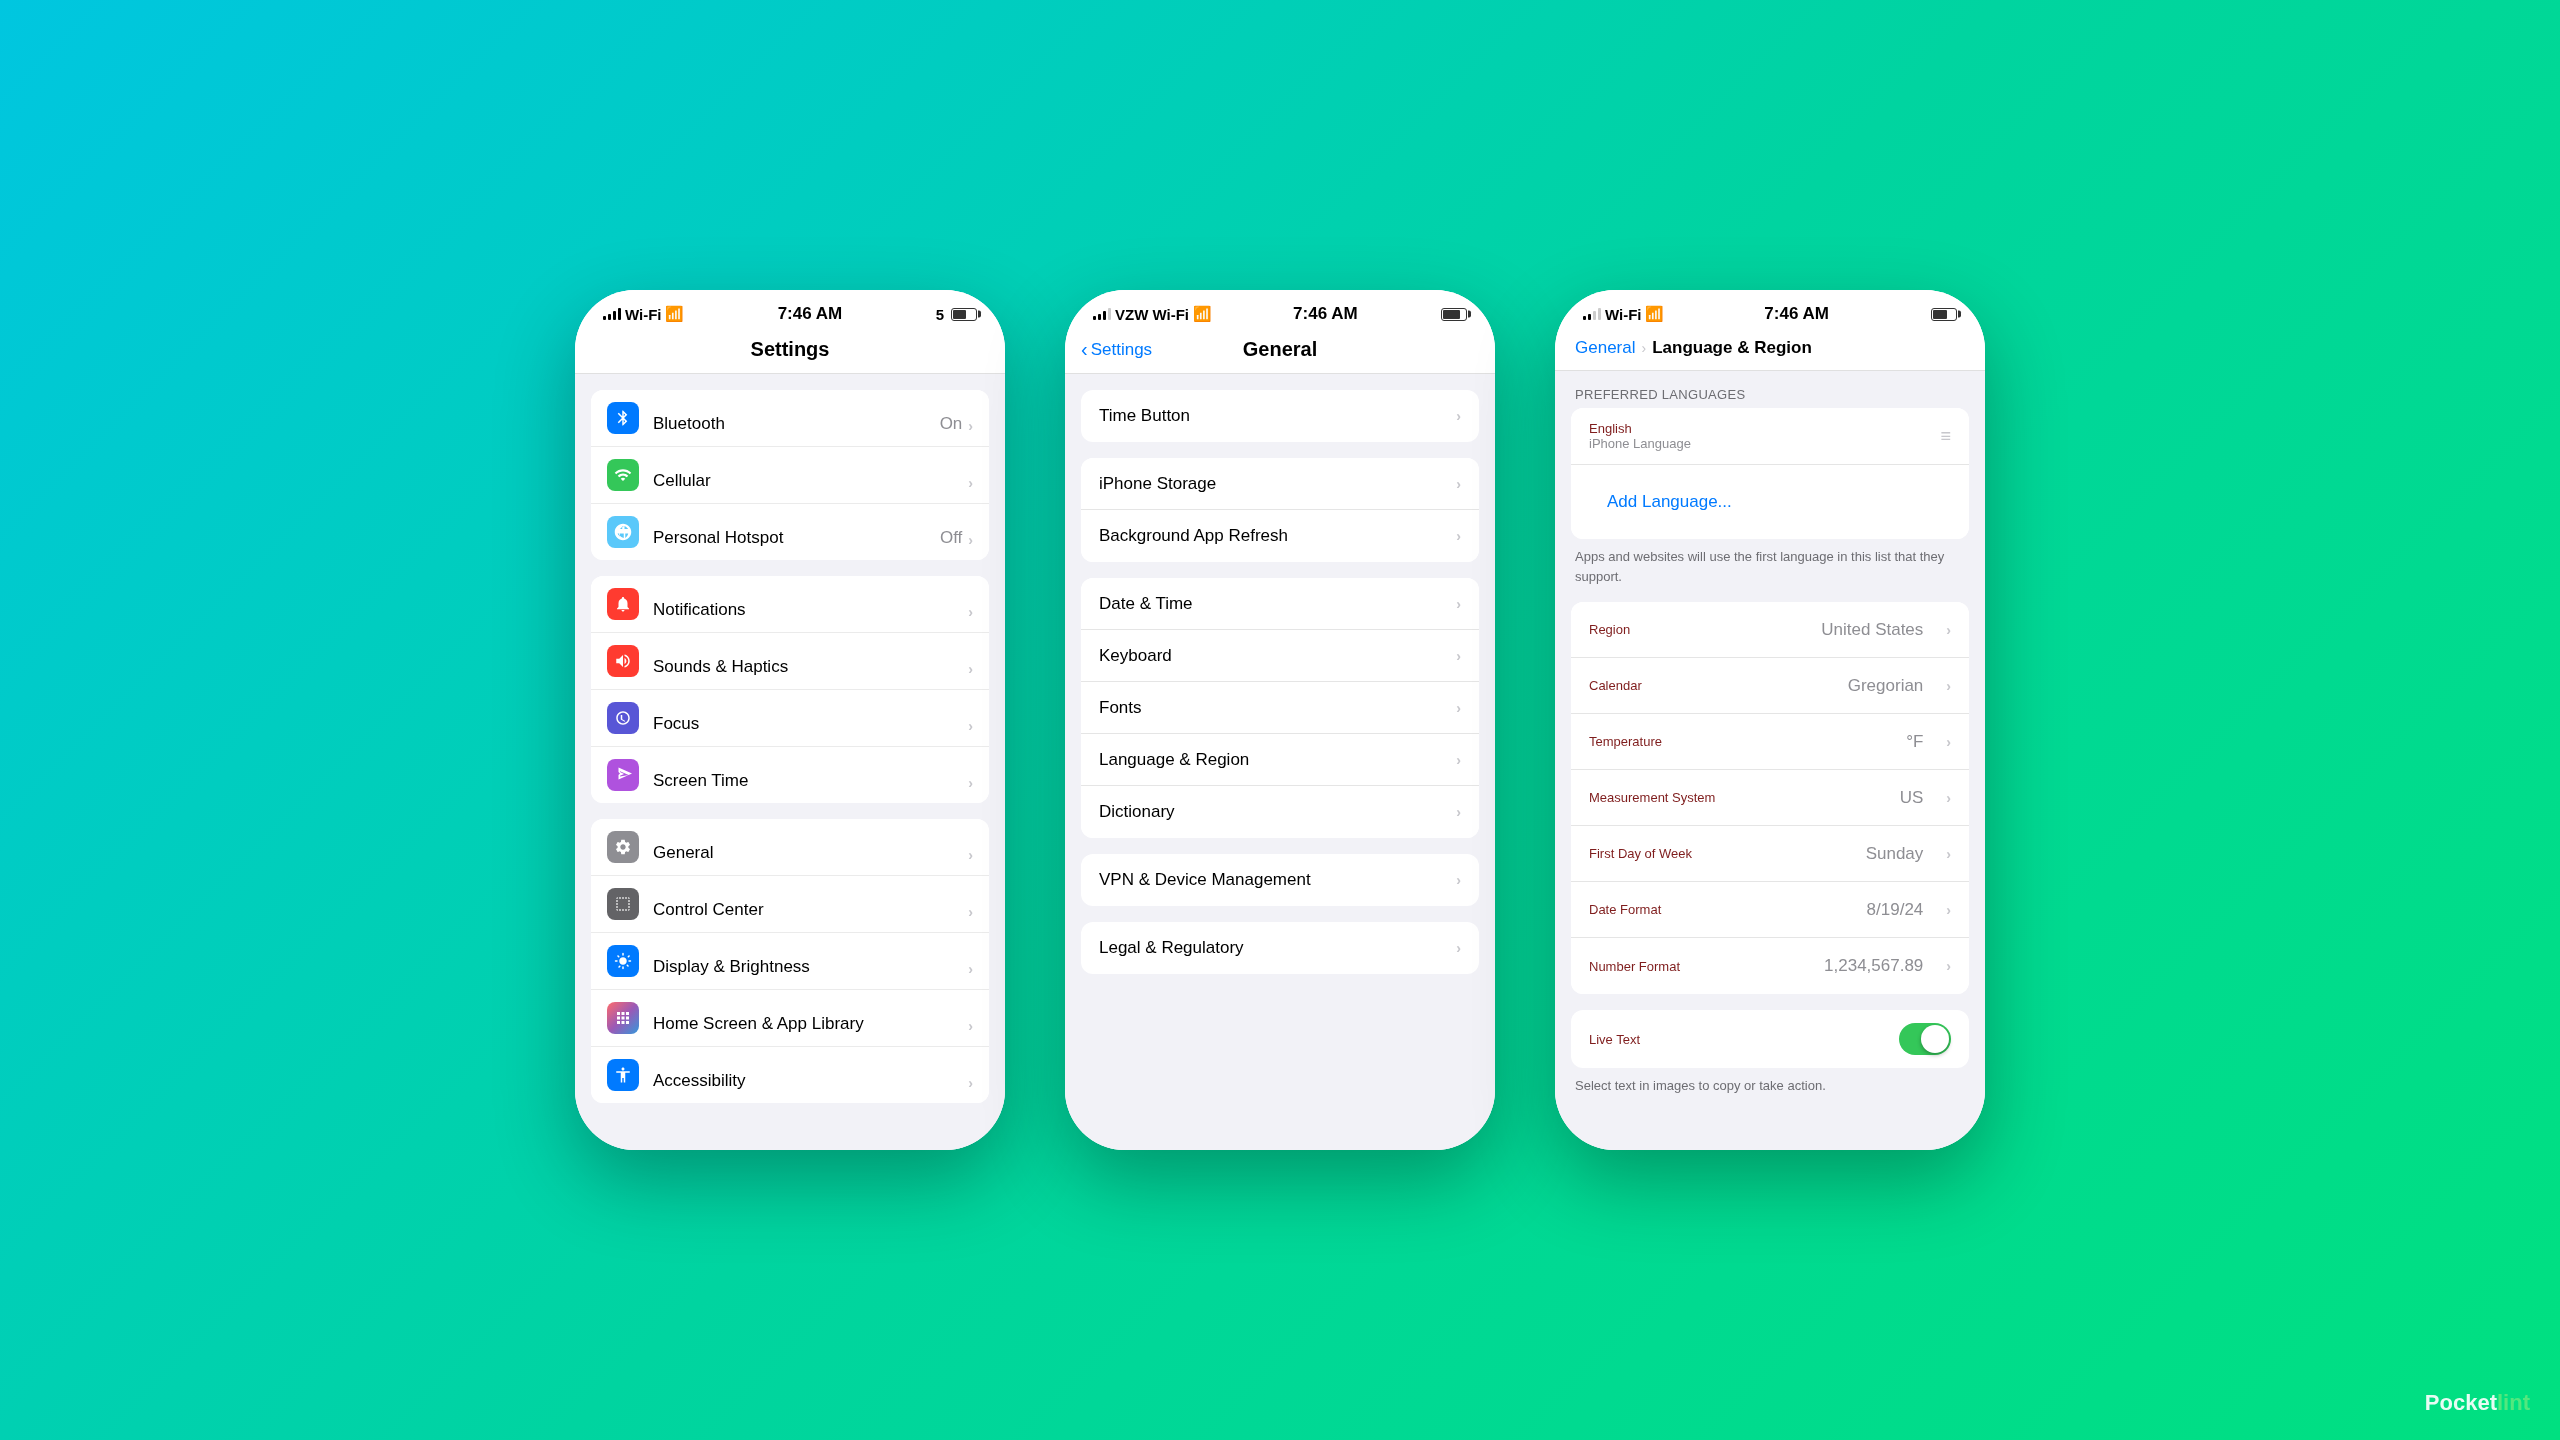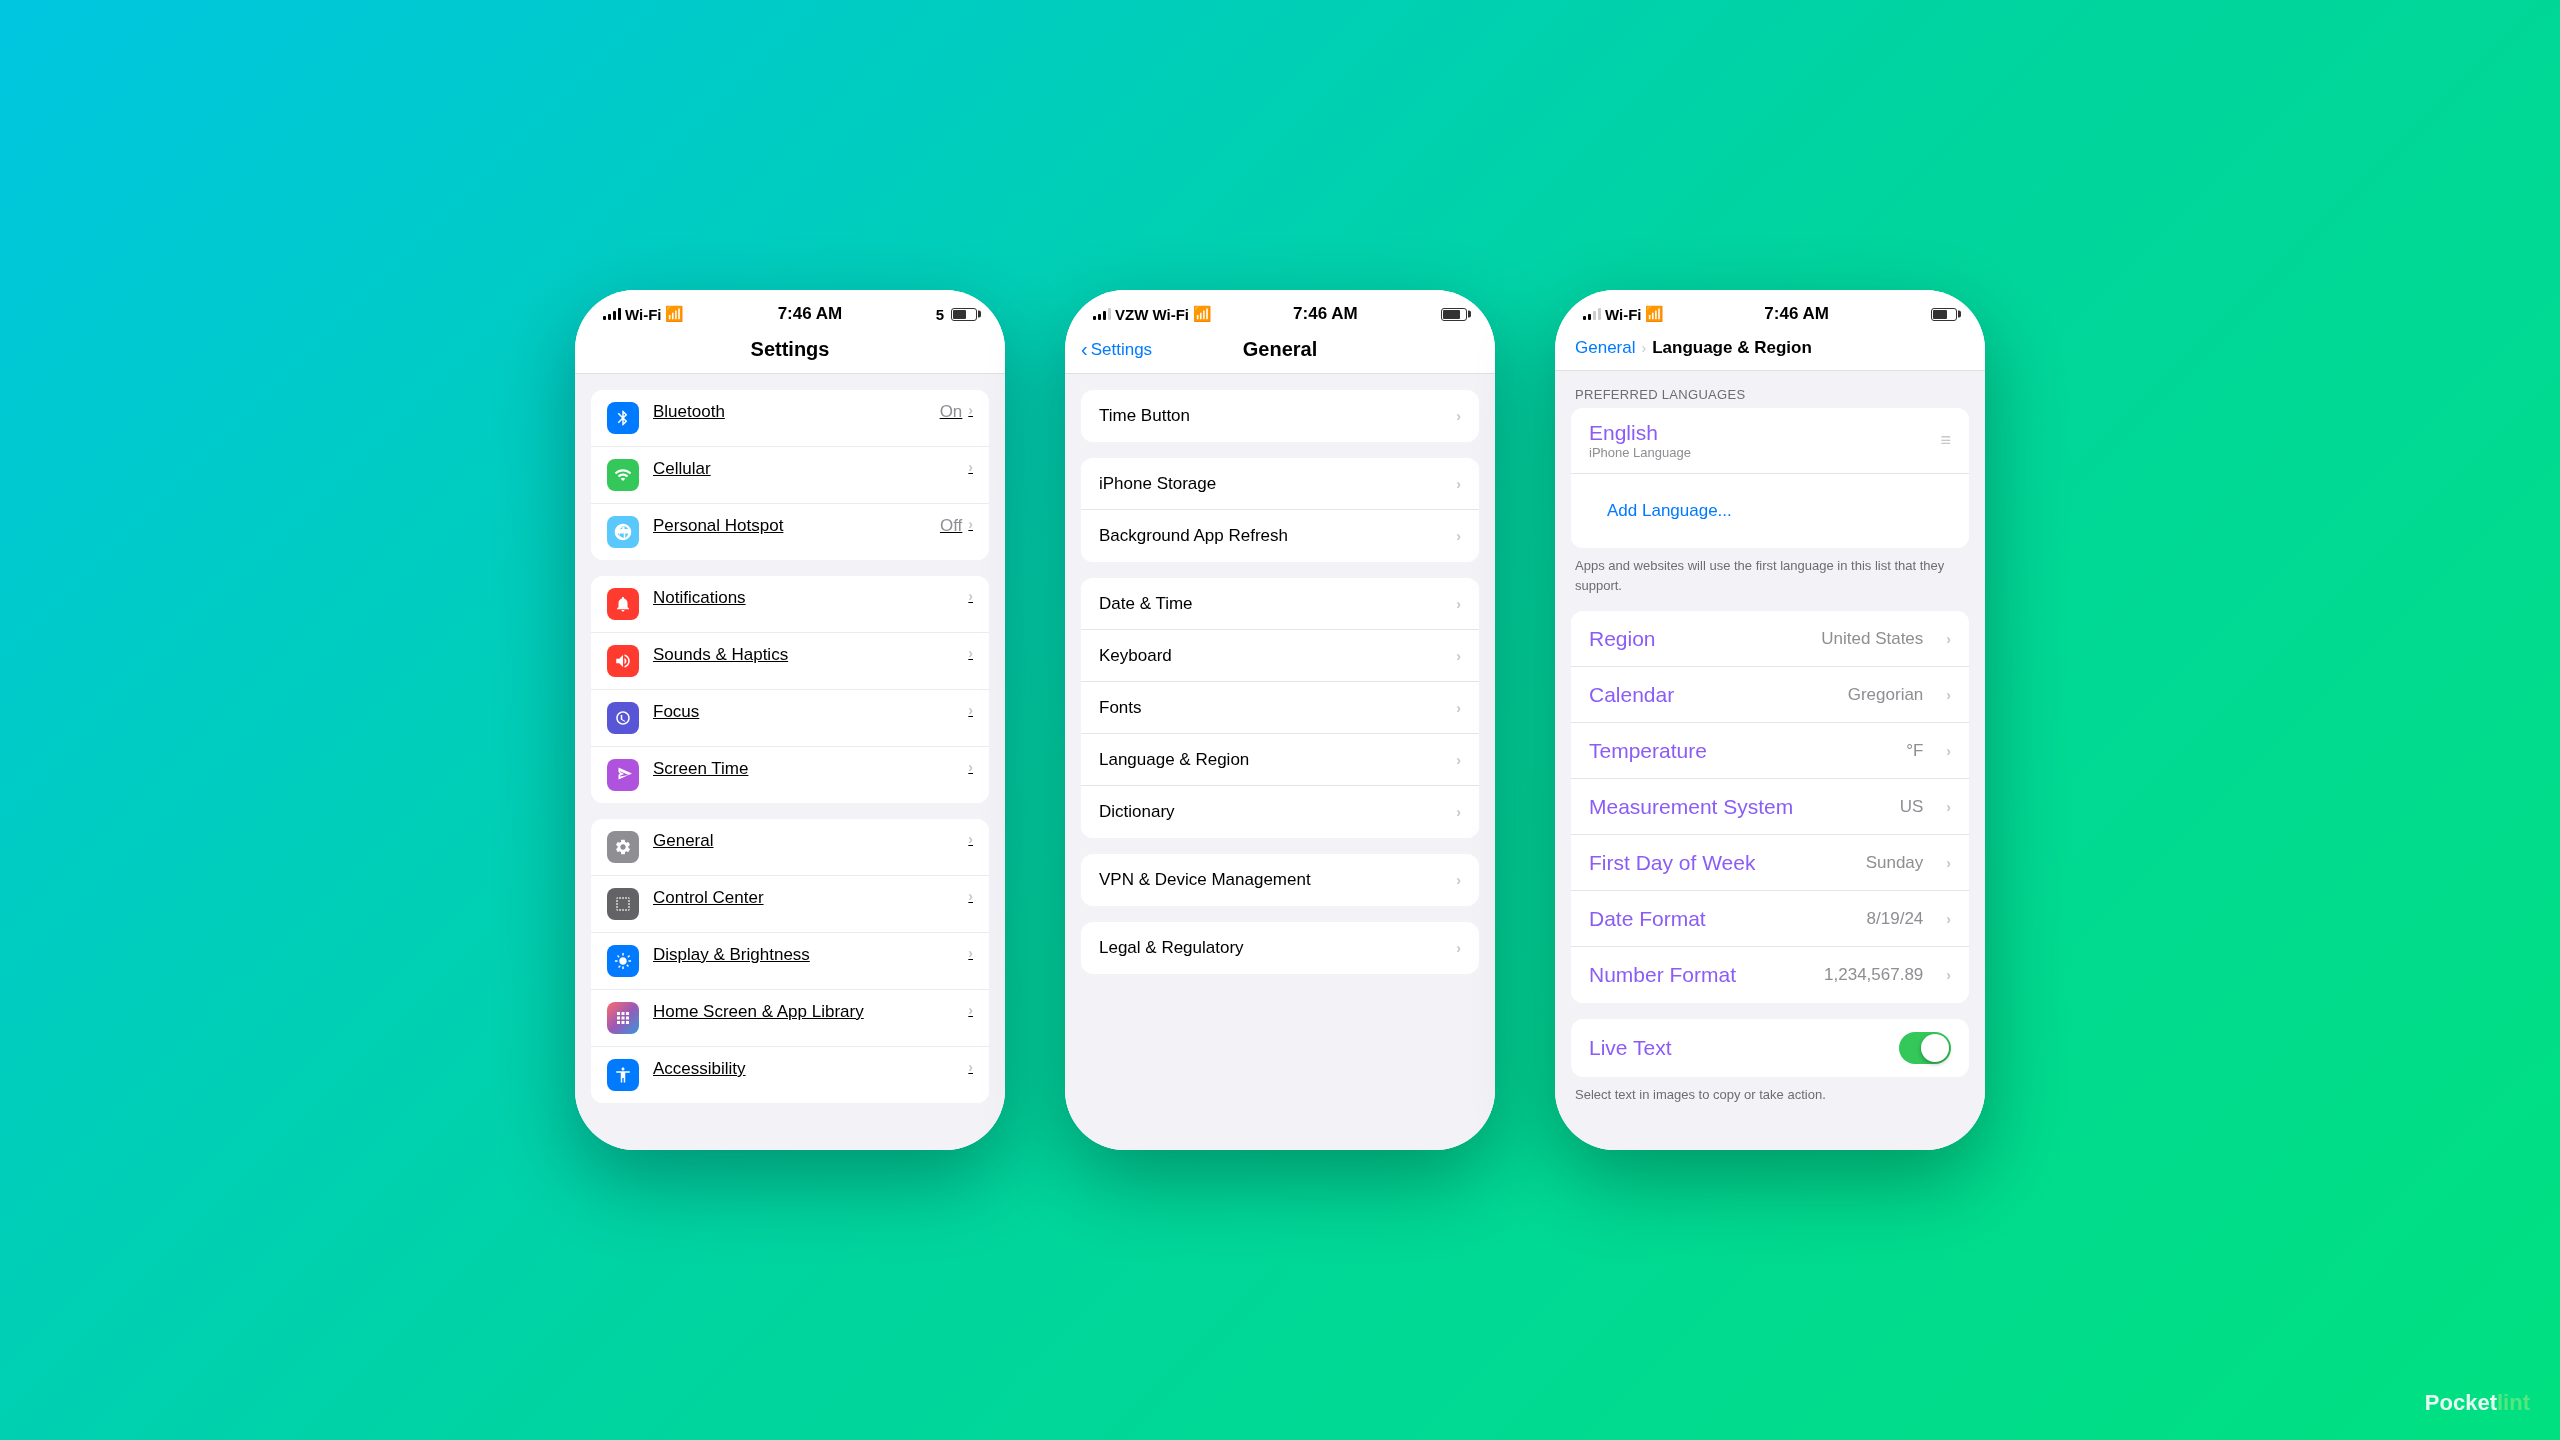--- a/index.html
+++ b/index.html
@@ -109,26 +109,25 @@
 
     .settings-group {
       background: white;
       border-radius: 12px;
       margin: 0 16px 0;
       overflow: hidden;
     }
 
     .settings-item {
       display: flex;
-      align-items: flex-start;
+      align-items: flex-end;
       padding: 12px 16px;
       border-bottom: 1px solid rgba(0,0,0,0.08);
       min-height: 56px;
       background: white;
-      text-decoration: underline;
     }
 
     .settings-item:last-child { border-bottom: none; }
 
     .settings-icon {
       width: 32px;
       height: 32px;
       border-radius: 8px;
       display: flex;
       align-items: center;
@@ -213,21 +212,21 @@
       display: flex;
       align-items: center;
       padding: 13px 18px;
       border-bottom: 1px solid rgba(0,0,0,0.1);
       background: white;
       min-height: 56px;
     }
 
     .lang-item:last-child { border-bottom: none; }
 
-    .lang-item-label { flex: 1; font-size: 21px; color: #8b5cf6; }
+    .lang-item-label { flex: 1; font-size: 13px; color: #7f1d1d; }
     .lang-item-sublabel { font-size: 13px; color: #8e8e93; }
     .lang-item-value { font-size: 17px; color: #8e8e93; margin-right: 23px; }
 
     .lang-drag-icon {
       color: #c7c7cc;
       font-size: 18px;
       margin-left: 12px;
     }
 
     .add-language {

